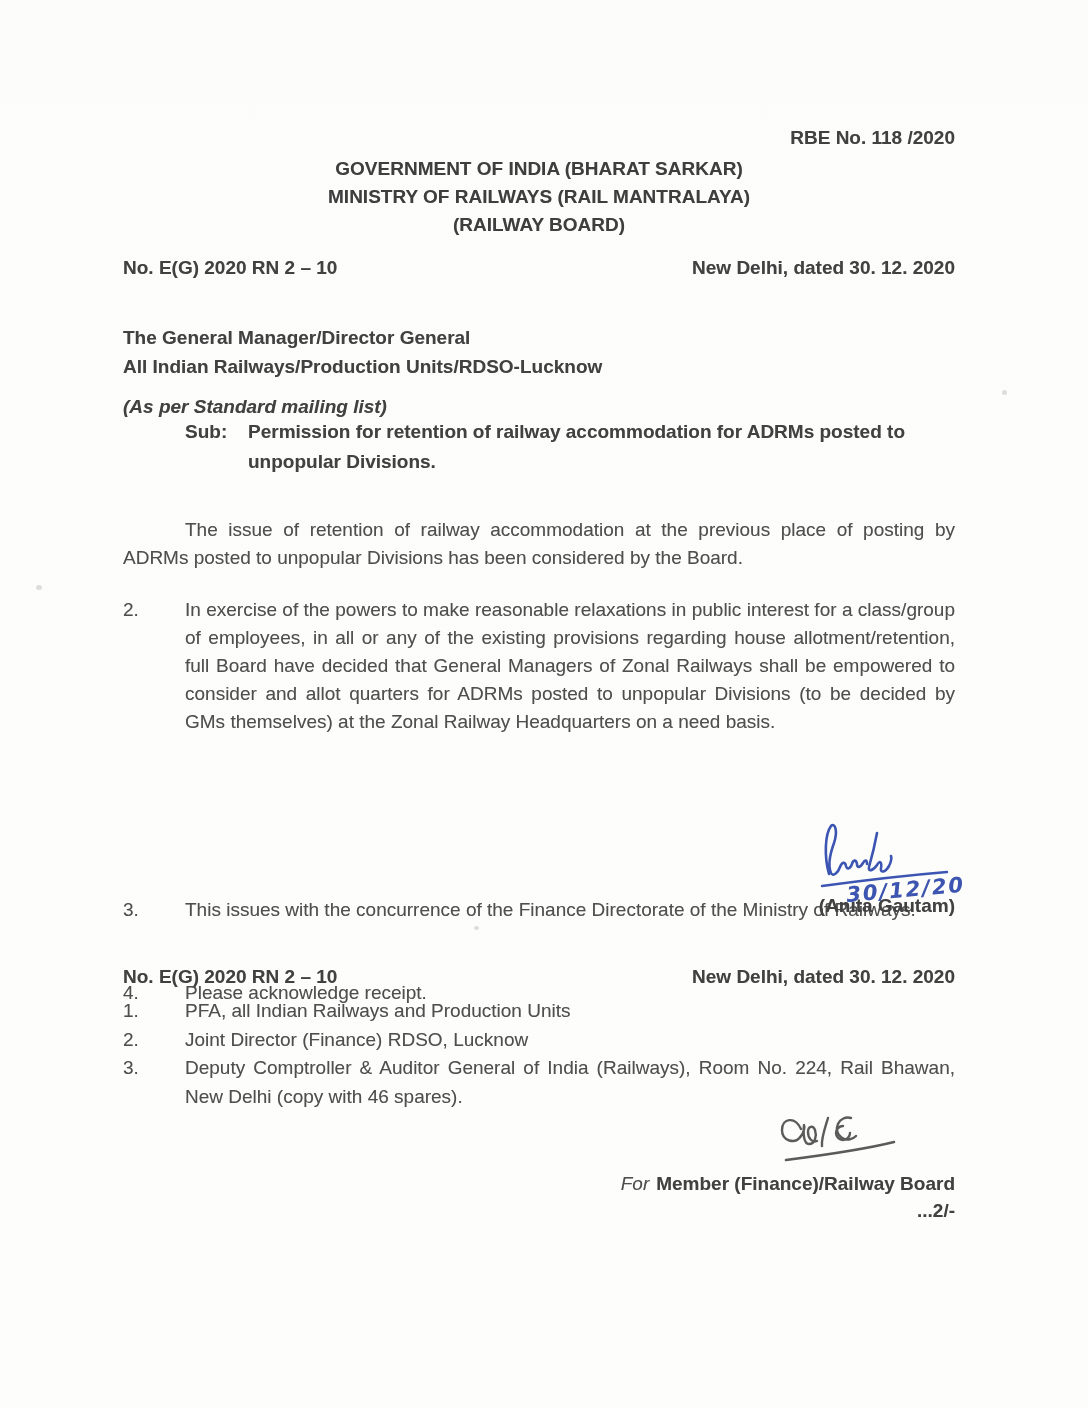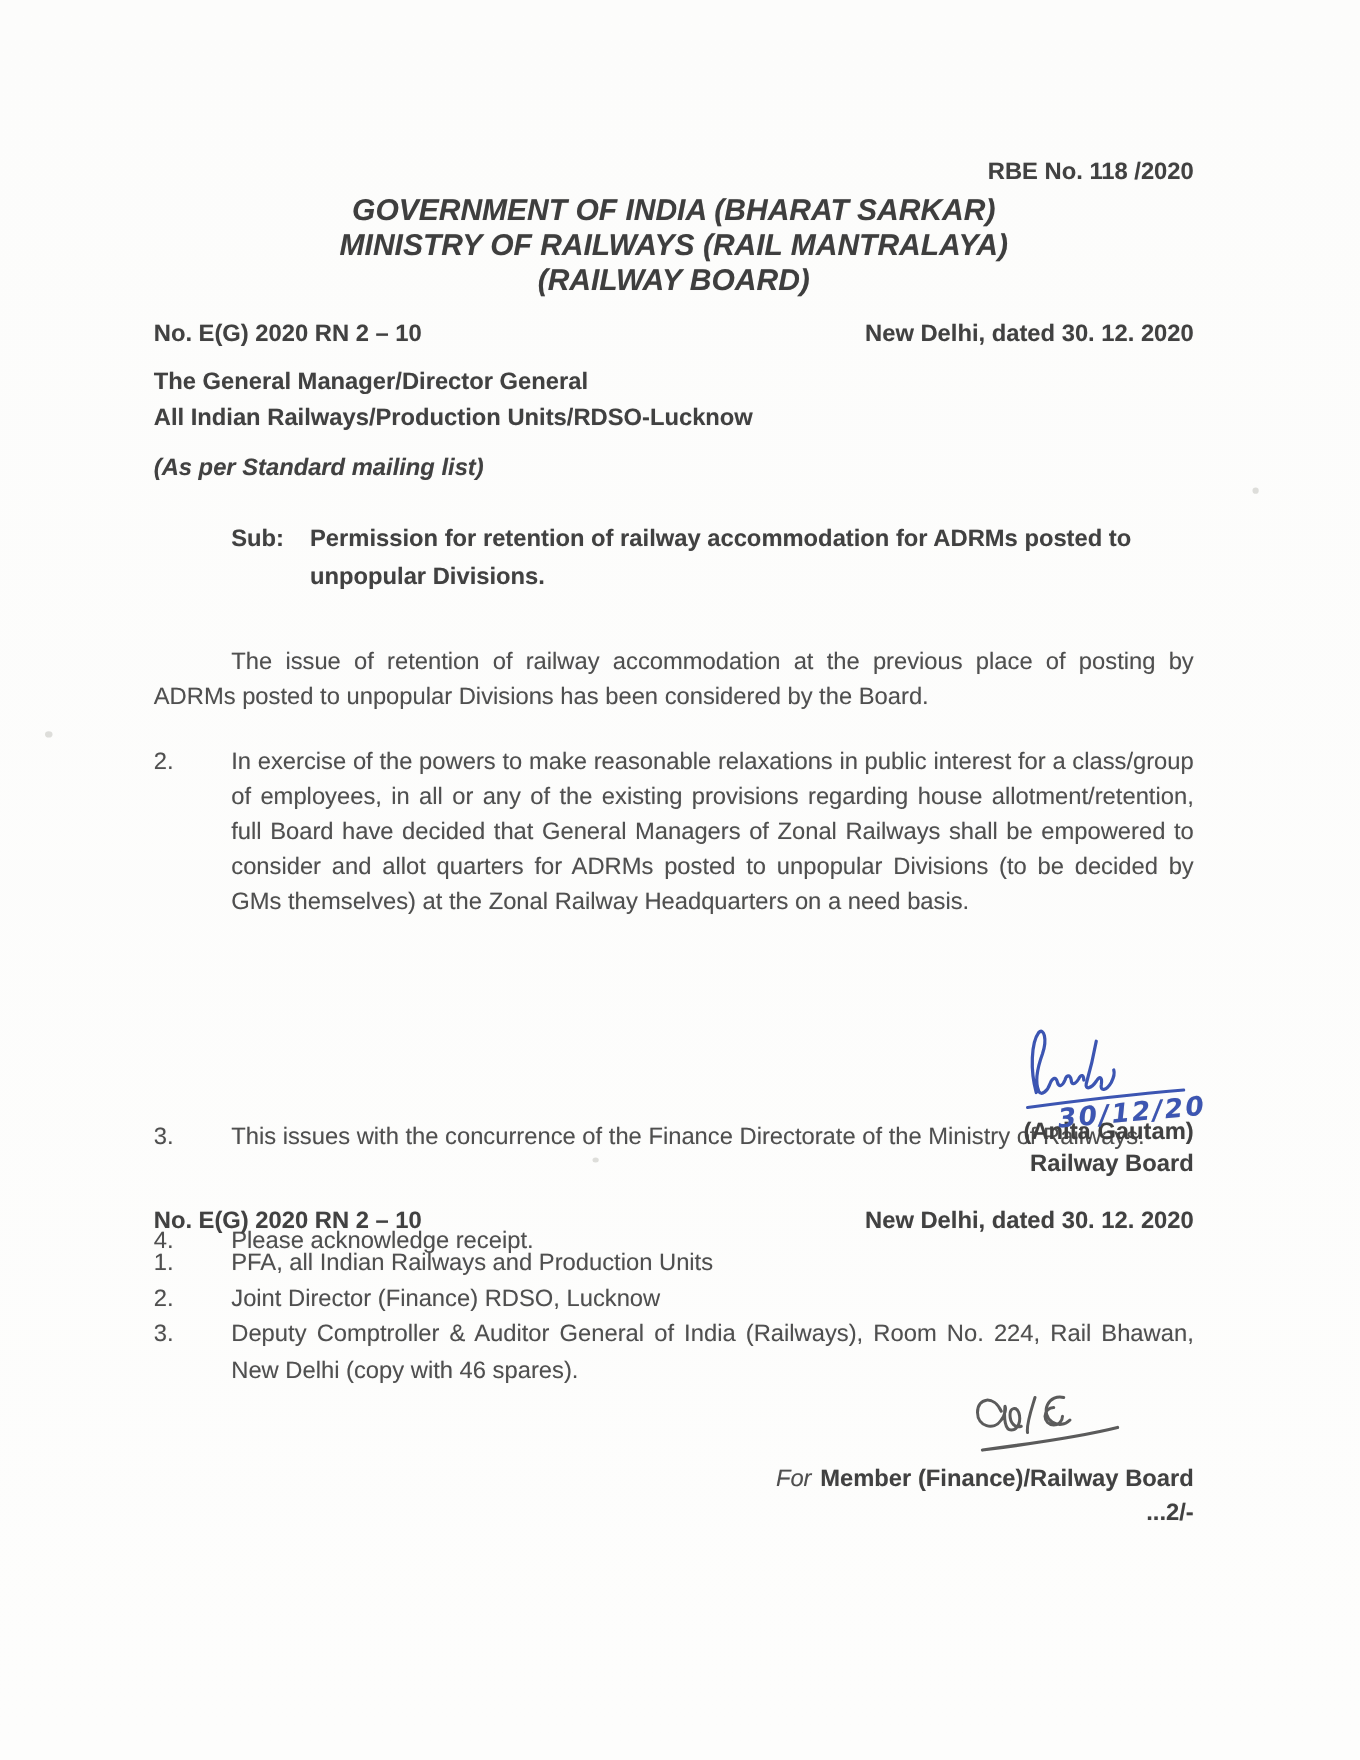--- a/index.html
+++ b/index.html
@@ -16,31 +16,30 @@
     background:linear-gradient(180deg, #fcfcfb 0%, #fdfdfc 100%);
   }
   .scan-text { text-shadow:0 0 0.6px rgba(90,90,90,0.35); }
   .abs { position:absolute; }
   .rbe {
     top:127px; right:133px;
     font-size:19px; font-weight:700; color:#414141;
   }
   .org-header {
     top:155px; left:123px; width:832px;
-    text-align:center; font-size:24px; font-weight:700; color:#3e3e3e;
+    text-align:center; font-size:19px; font-weight:700; color:#3e3e3e;
     line-height:28px;
-    font-style:italic;
   }
   .ref-row {
     top:257px; left:123px; width:832px;
     display:flex; justify-content:space-between;
     font-size:19px; font-weight:700; color:#414141;
   }
   .addressee {
-    top:292px; left:123px; width:832px;
+    top:324px; left:123px; width:832px;
     font-size:19px; font-weight:700; color:#414141; line-height:28.5px;
   }
   .addressee .italic-line { font-style:italic;margin-top:12px; }
   .subject-row {
     top:417px; left:248px; width:660px;
     font-size:19px; font-weight:700; color:#414141; line-height:30px;
   }
   .subject-label { position:absolute; left:-63px; top:0; }
   .para {
     left:123px; width:832px;
@@ -139,21 +138,20 @@
   </div>
 
   <div class="abs sig1-block">
     <svg class="sig1-svg" viewBox="0 0 148 84">
       <path d="M 10 52 C 5 34 6 12 12 4 C 16 0 19 9 15 21 C 11 32 9 44 12 51 C 14 55 19 51 21 45 C 23 40 26 39 27 44 C 28 48 31 47 33 42 C 34 38 37 37 38 42 C 38 46 41 46 44 41 C 46 37 48 38 48 42 M 58 11 C 56 22 52 38 50 45 C 49 50 54 49 58 43 C 61 38 63 40 62 46 C 61 51 66 51 70 44 C 72 40 73 37 72 34" stroke="#3c55b2" stroke-width="2.6"></path>
       <path d="M 3 64 C 40 59 92 53 128 50" stroke="#3c55b2" stroke-width="2.4"></path>
       <text class="hand-date" x="28" y="80" fill="#3c55b2" transform="rotate(-5 28 80)">30/12/20</text>
     </svg>
     <div class="sig1-lines">
       <div>(Anita Gautam)</div>
-      <div>Railway Board</div>
     </div>
   </div>
 
   <div class="abs ref2-row">
     <span>No. E(G) 2020 RN 2 – 10</span>
     <span>New Delhi, dated 30. 12. 2020</span>
   </div>
 
   <div class="abs cc-list">
     <div class="cc-item">

